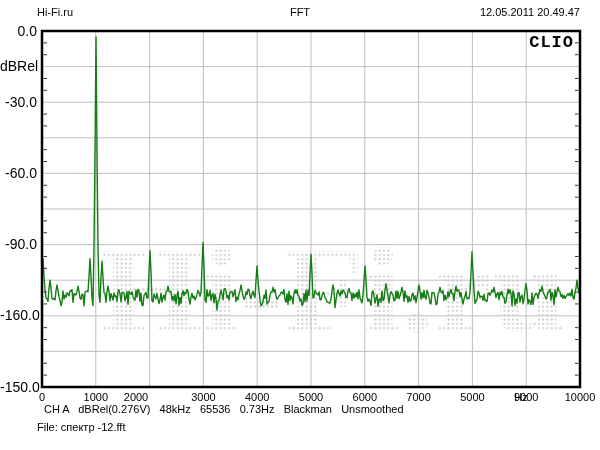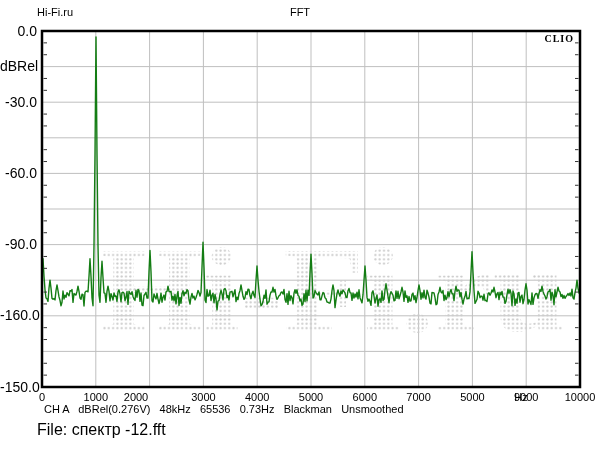--- a/index.html
+++ b/index.html
@@ -5,33 +5,34 @@
   html,body{margin:0;padding:0;background:#fff;}
   #screen{position:relative;width:600px;height:450px;background:#fff;overflow:hidden;
           font-family:"Liberation Sans",sans-serif;color:#000;}
   .hdr{position:absolute;top:6px;font-size:11px;line-height:13px;}
   #hdr-site{left:37px;}
   #hdr-title{left:0;right:0;text-align:center;}
   #hdr-date{right:20px;}
   #plot-svg{position:absolute;left:0;top:0;}
   .ylab{position:absolute;left:0;width:37px;text-align:right;font-size:14px;line-height:13px;}
   .xlab{position:absolute;top:391px;transform:translateX(-50%);font-size:11px;line-height:13px;white-space:nowrap;}
-  #clio{position:absolute;top:33px;right:26px;font-family:Liberation Serif, serif;
-        font-weight:bold;font-size:10px;letter-spacing:1px;}
+  #clio{position:absolute;top:33px;right:26px;font-family:Liberation Mono, monospace;
+        font-weight:bold;font-size:17px;letter-spacing:1px;}
   #status-line{position:absolute;left:44px;width:538px;top:403px;text-align:left;
                font-size:11px;white-space:pre;}
-  #file-line{position:absolute;left:37px;top:421px;font-size:16px;}
+  #file-line{position:absolute;left:37px;top:421px;font-size:11px;}
 </style>
 </head>
 <body>
 
 <div id="screen">
 
   <div class="hdr" id="hdr-site">Hi-Fi.ru</div>
   <div class="hdr" id="hdr-title">FFT</div>
+  <div class="hdr" id="hdr-date">12.05.2011 20.49.47</div>
 
   <svg id="plot-svg" width="600" height="450">
       <defs>
         <pattern id="dots" patternUnits="userSpaceOnUse" width="4.3" height="4.3">
           <circle cx="1.3" cy="1.3" r="1.1" fill="#cbcbcb"></circle>
         </pattern>
       </defs>
       <line x1="95.80000000000001" y1="31" x2="95.80000000000001" y2="387" stroke="#bfbfbf" stroke-width="1"></line>
       <line x1="149.60000000000002" y1="31" x2="149.60000000000002" y2="387" stroke="#bfbfbf" stroke-width="1"></line>
       <line x1="203.4" y1="31" x2="203.4" y2="387" stroke="#bfbfbf" stroke-width="1"></line>

